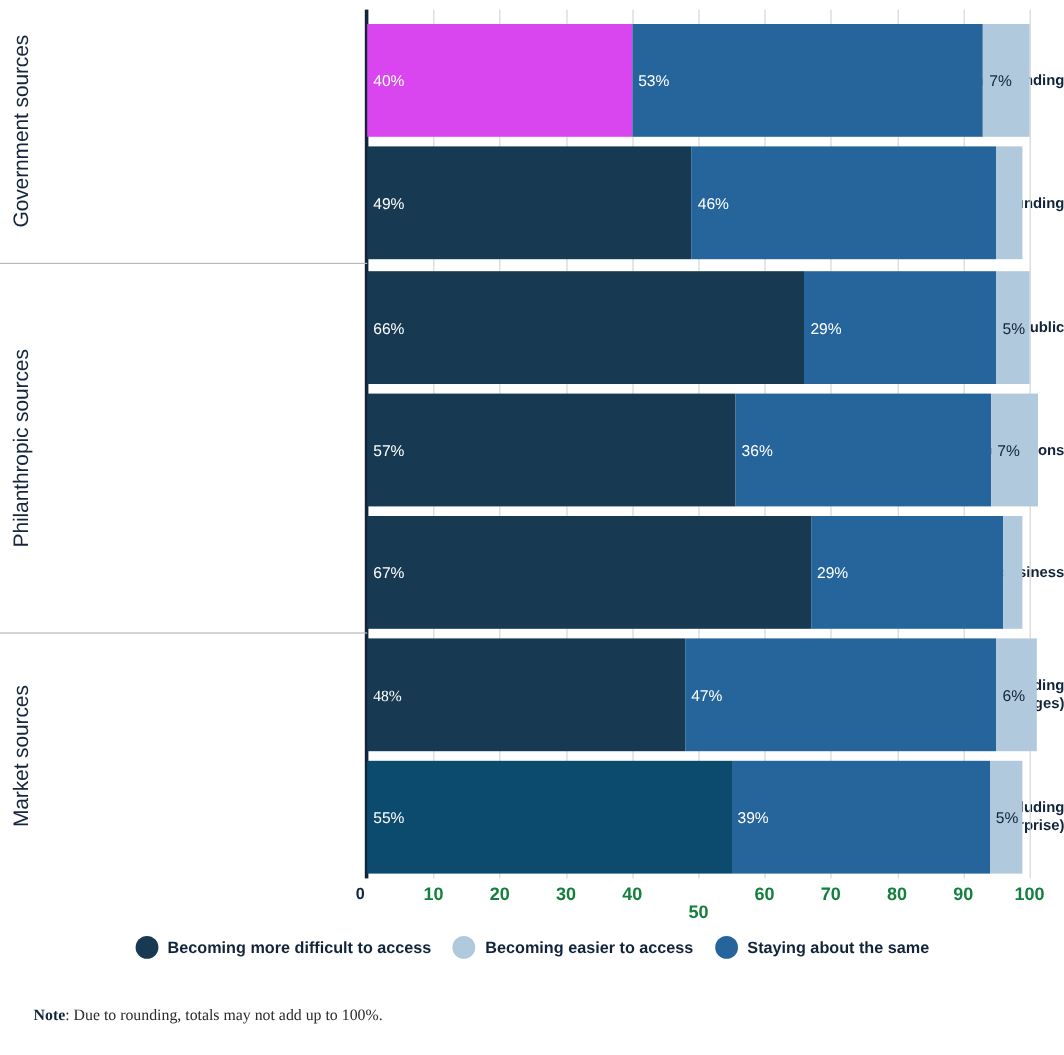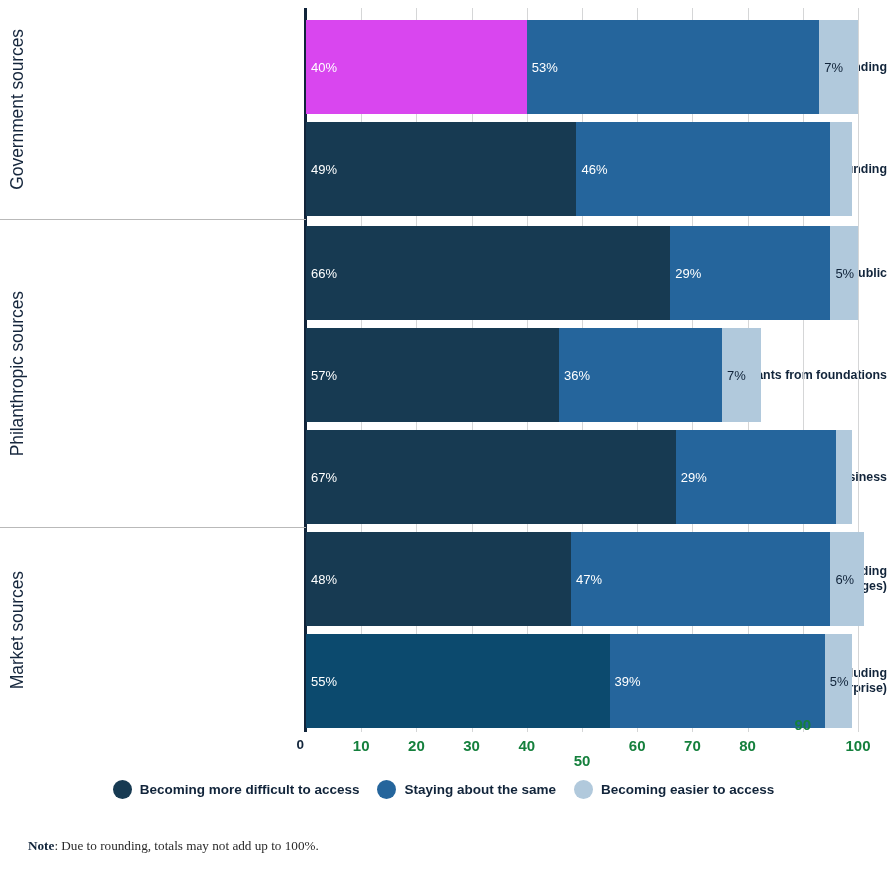--- a/index.html
+++ b/index.html
@@ -270,41 +270,41 @@
             <span class="seg-label">66%</span>
           </div>
           <div class="seg" style="width: 160.08px; background: rgb(37, 101, 156);">
             <span class="seg-label">29%</span>
           </div>
           <div class="seg light" style="width: 27.6px; background: rgb(177, 201, 220);">
             <span class="seg-label">5%</span>
           </div>
         </div>
         <div class="bar" style="top: 320px; height: 94px;">
-          <div class="seg" style="width: 253px; background: rgb(23, 58, 82);">
+          <div class="seg" style="width: 307px; background: rgb(23, 58, 82);">
             <span class="seg-label">57%</span>
           </div>
-          <div class="seg" style="width: 163px; background: rgb(37, 101, 156);">
+          <div class="seg" style="width: 213px; background: rgb(37, 101, 156);">
             <span class="seg-label">36%</span>
           </div>
           <div class="seg light" style="width: 38.64px; background: rgb(177, 201, 220);">
             <span class="seg-label">7%</span>
           </div>
         </div>
         <div class="bar" style="top: 422px; height: 94px;">
           <div class="seg" style="width: 369.84px; background: rgb(23, 58, 82);">
             <span class="seg-label">67%</span>
           </div>
           <div class="seg" style="width: 160.08px; background: rgb(37, 101, 156);">
             <span class="seg-label">29%</span>
           </div>
           <div class="seg light" style="width: 16.56px; background: rgb(177, 201, 220);"></div>
         </div>
         <div class="bar" style="top: 524px; height: 94px;">
-          <div class="seg" style="width: 264.96px; background: rgb(23, 58, 82);">
+          <div class="seg" style="width: 264.96px; background: rgb(23, 58, 82); font-family: Liberation Serif, serif;">
             <span class="seg-label">48%</span>
           </div>
           <div class="seg" style="width: 259.44px; background: rgb(37, 101, 156);">
             <span class="seg-label">47%</span>
           </div>
           <div class="seg light" style="width: 33.12px; background: rgb(177, 201, 220);">
             <span class="seg-label">6%</span>
           </div>
         </div>
         <div class="bar" style="top: 626px; height: 94px;">
@@ -324,36 +324,36 @@
   <div id="xticks">
       <div class="xtick-zero" style="top: 737px; left: 284px;">0</div>
       <div class="xtick" style="top: 737px; left: 341.2px;">10</div>
       <div class="xtick" style="top: 737px; left: 396.4px;">20</div>
       <div class="xtick" style="top: 737px; left: 451.6px; text-align: center;">30</div>
       <div class="xtick" style="top: 737px; left: 506.8px;">40</div>
       <div class="xtick" style="top: 737px; left: 562px; margin-top: 15px;">50</div>
       <div class="xtick" style="top: 737px; left: 617.2px;">60</div>
       <div class="xtick" style="top: 737px; left: 672.4px;">70</div>
       <div class="xtick" style="top: 737px; left: 727.6px;">80</div>
-      <div class="xtick" style="top: 716px; left: 782.8px;">90</div>
+      <div class="xtick" style="top: 737px; left: 782.8px;">90</div>
       <div class="xtick" style="top: 737px; left: 838px;">100</div>
     </div>
 
   <div class="legend">
     <div class="legend-item">
       <span class="legend-dot" style="background:#173a52"></span>
       <span class="legend-text">Becoming more difficult to access</span>
     </div>
     <div class="legend-item">
+      <span class="legend-dot" style="background:#b1c9dc"></span>
+      <span class="legend-text">Becoming easier to access</span>
+    </div>
+    <div class="legend-item">
       <span class="legend-dot" style="background:#25659c"></span>
       <span class="legend-text">Staying about the same</span>
     </div>
-    <div class="legend-item">
-      <span class="legend-dot" style="background:#b1c9dc"></span>
-      <span class="legend-text">Becoming easier to access</span>
-    </div>
   </div>
 
   <div class="note">
     <b>Note</b><span>: Due to rounding, totals may not add up to 100%.</span>
   </div>
 
 </div>
 
 </body></html>

